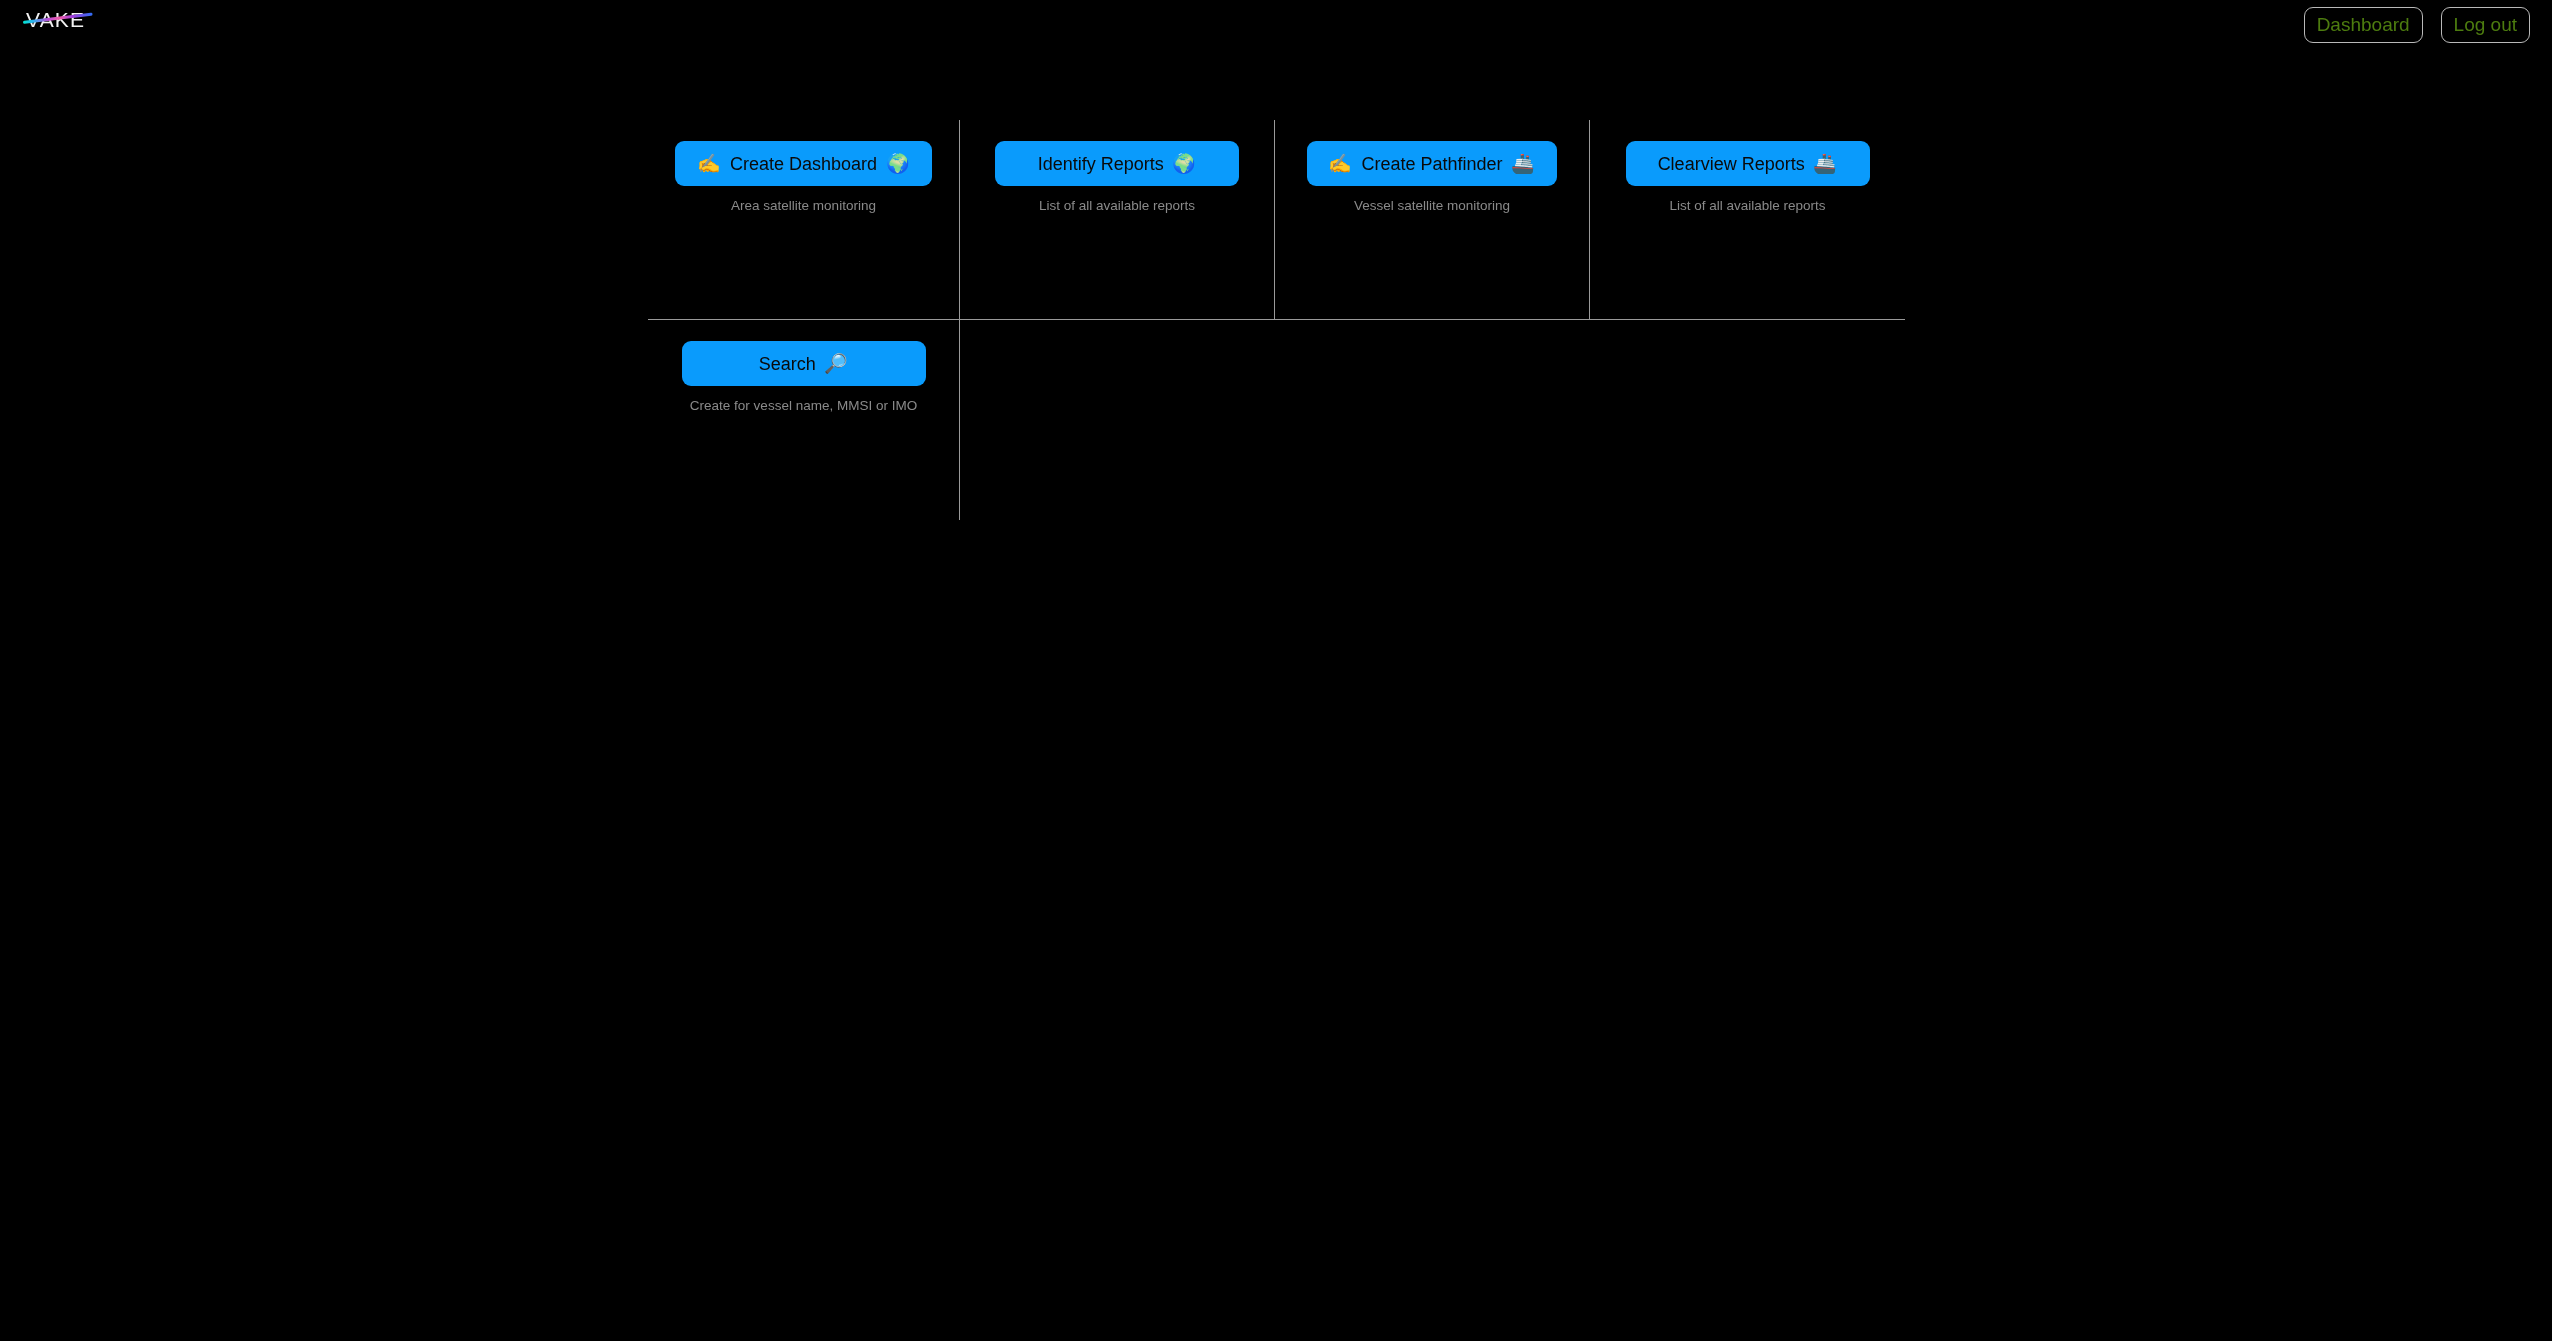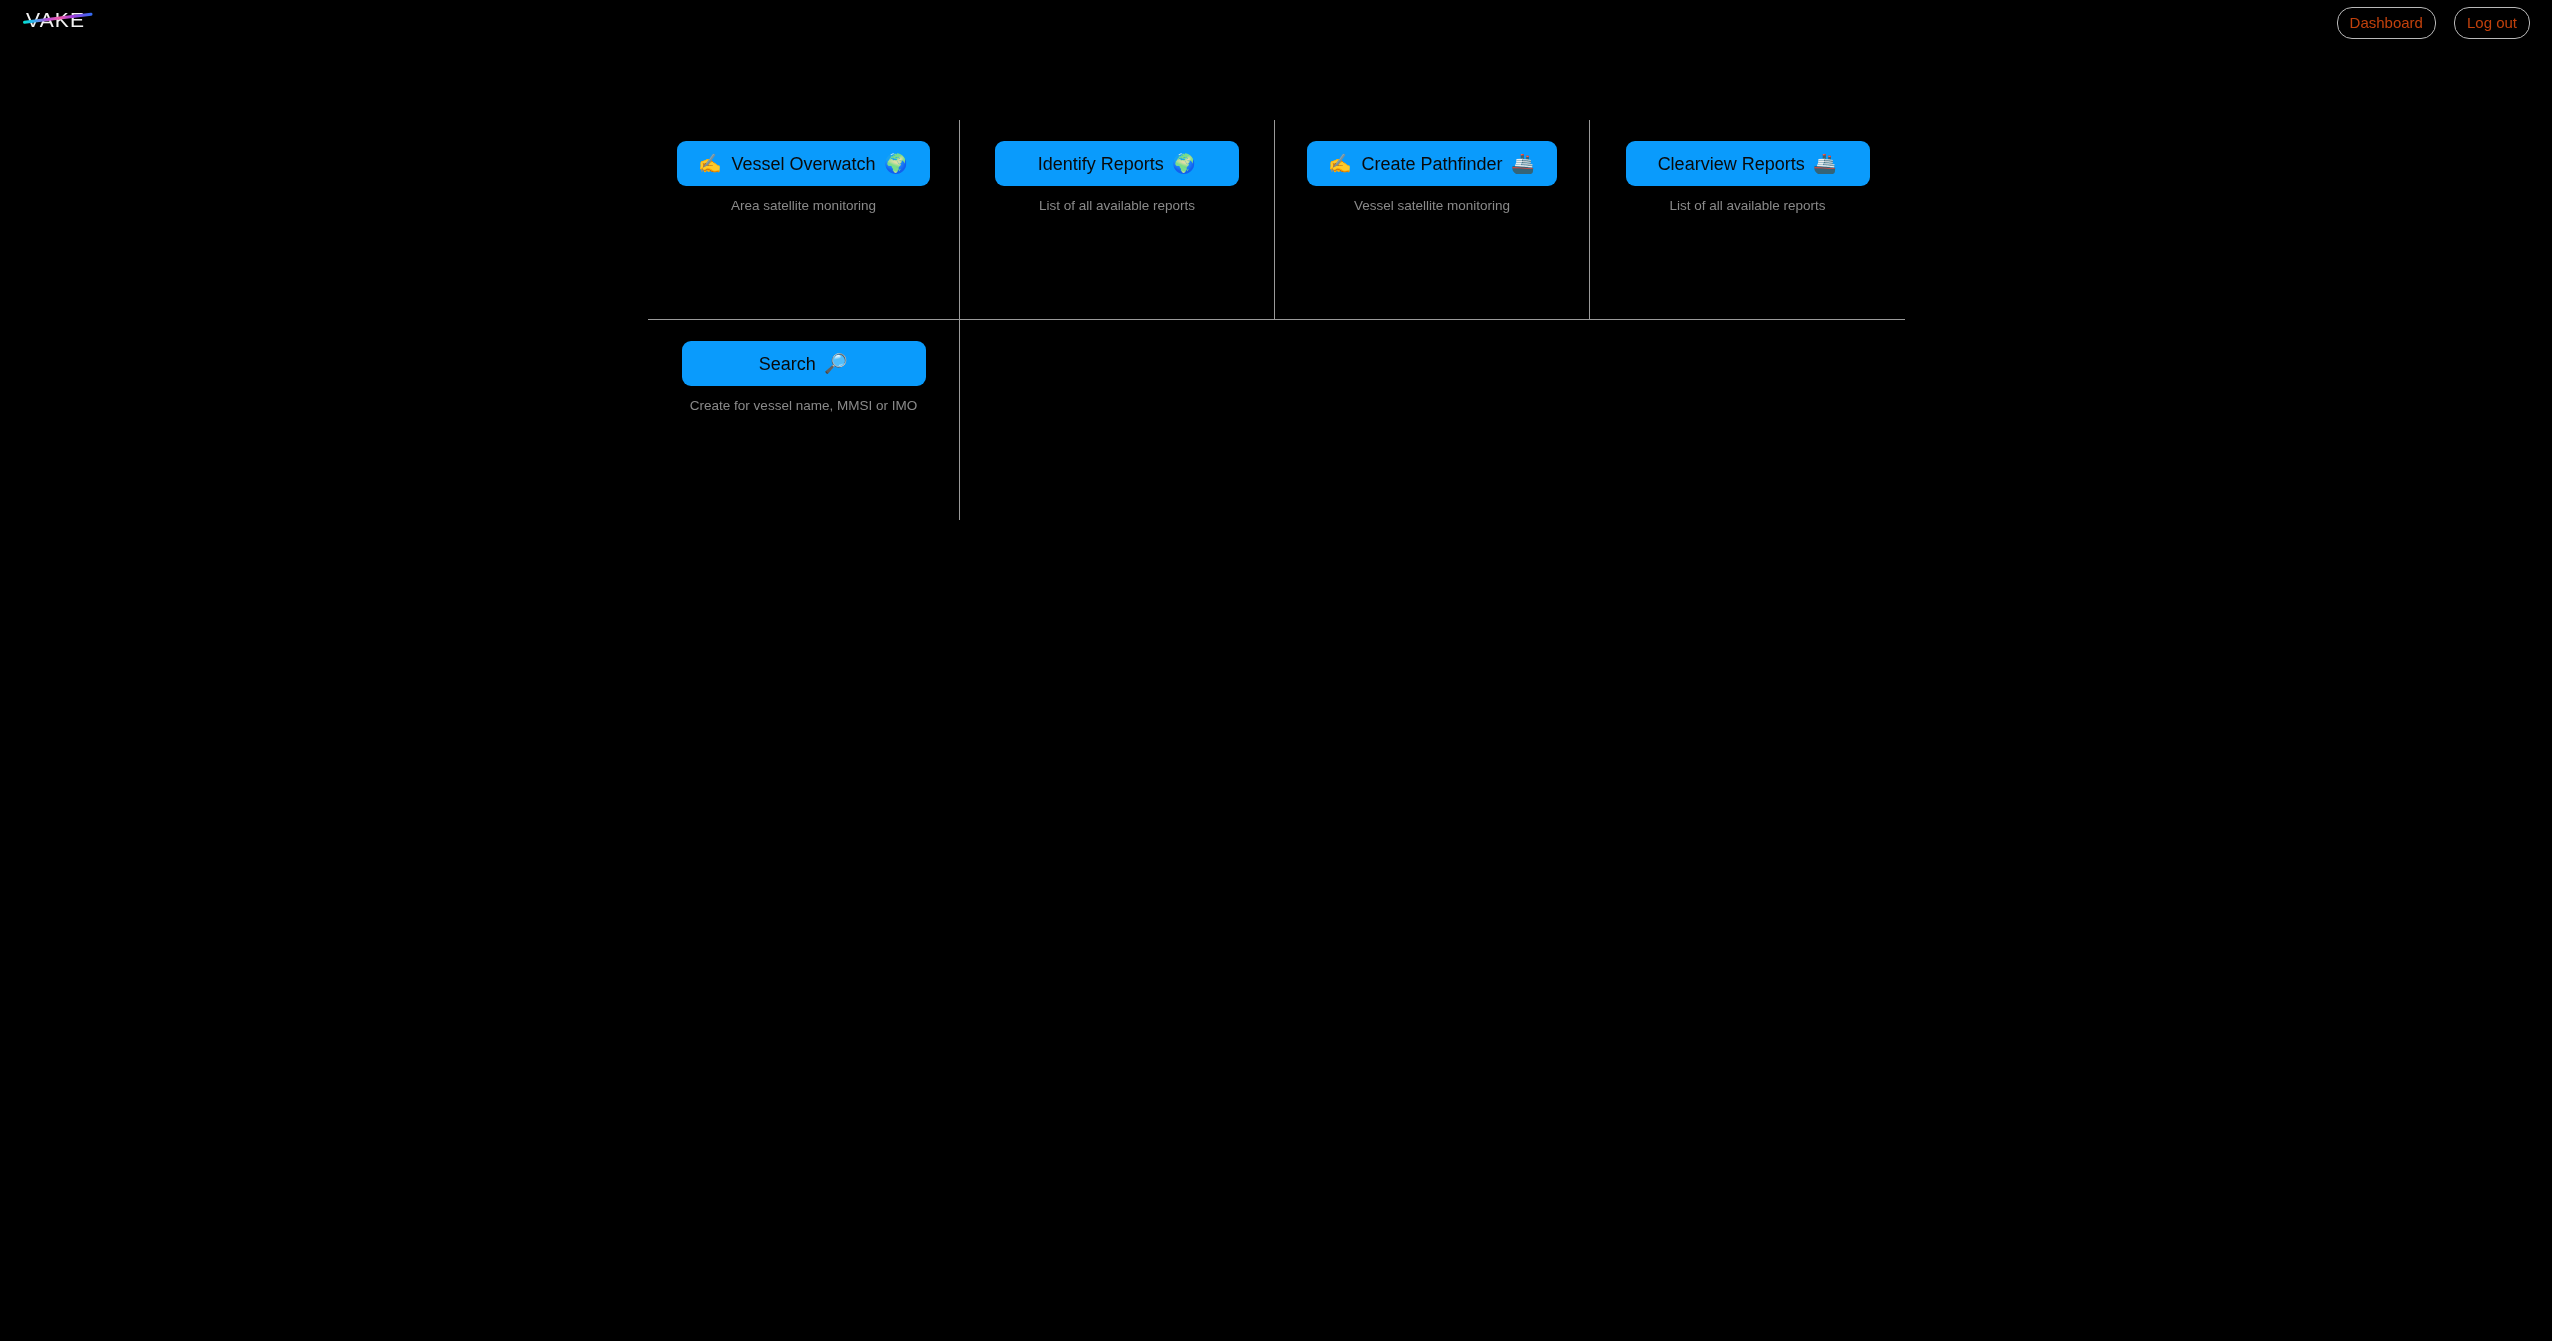--- a/index.html
+++ b/index.html
@@ -58,24 +58,24 @@
     position: absolute;
     right: 22px;
     top: 7px;
     display: flex;
     gap: 18px;
     align-items: center;
   }
   .hdr-btn {
     background: #000000;
     border: 1px solid #b9b9b9;
-    border-radius: 15px;
-    color: #c2410c;
-    font-family: "Liberation Sans", sans-serif;
-    font-size: 15px;
+    border-radius: 9px;
+    color: #4d7c0f;
+    font-family: "Liberation Sans", sans-serif;
+    font-size: 19px;
     line-height: 1;
     padding: 7px 12px 8px 12px;
     cursor: pointer;
     white-space: nowrap;
   }
 
   
   .grid {
     position: absolute;
     left: 648px;
@@ -147,21 +147,21 @@
   </div>
 
 </div>
 
 <div class="grid">
 
   <div class="cell has-right-border has-bottom-border">
     <div class="cell-inner">
       <button class="action-btn">
         <span class="emoji">✍️</span>
-        <span>Vessel Overwatch</span>
+        <span>Create Dashboard</span>
         <span class="emoji">🌍</span>
       </button>
       <div class="caption">Area satellite monitoring</div>
     </div>
   </div>
 
   <div class="cell has-right-border has-bottom-border">
     <div class="cell-inner">
       <button class="action-btn">
         <span>Identify Reports</span>

